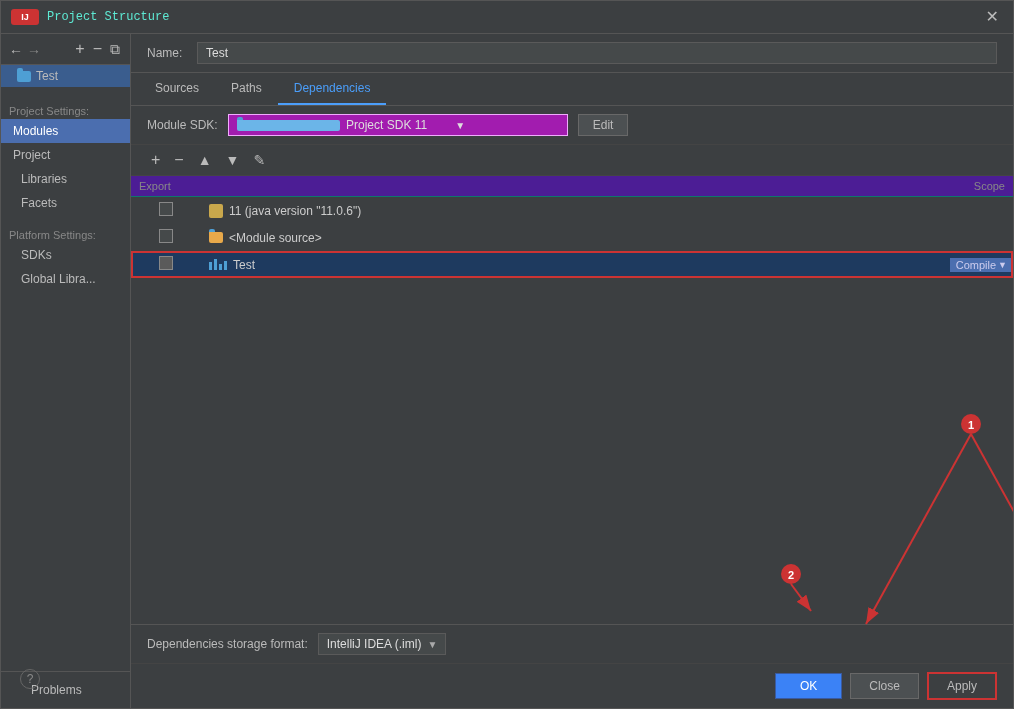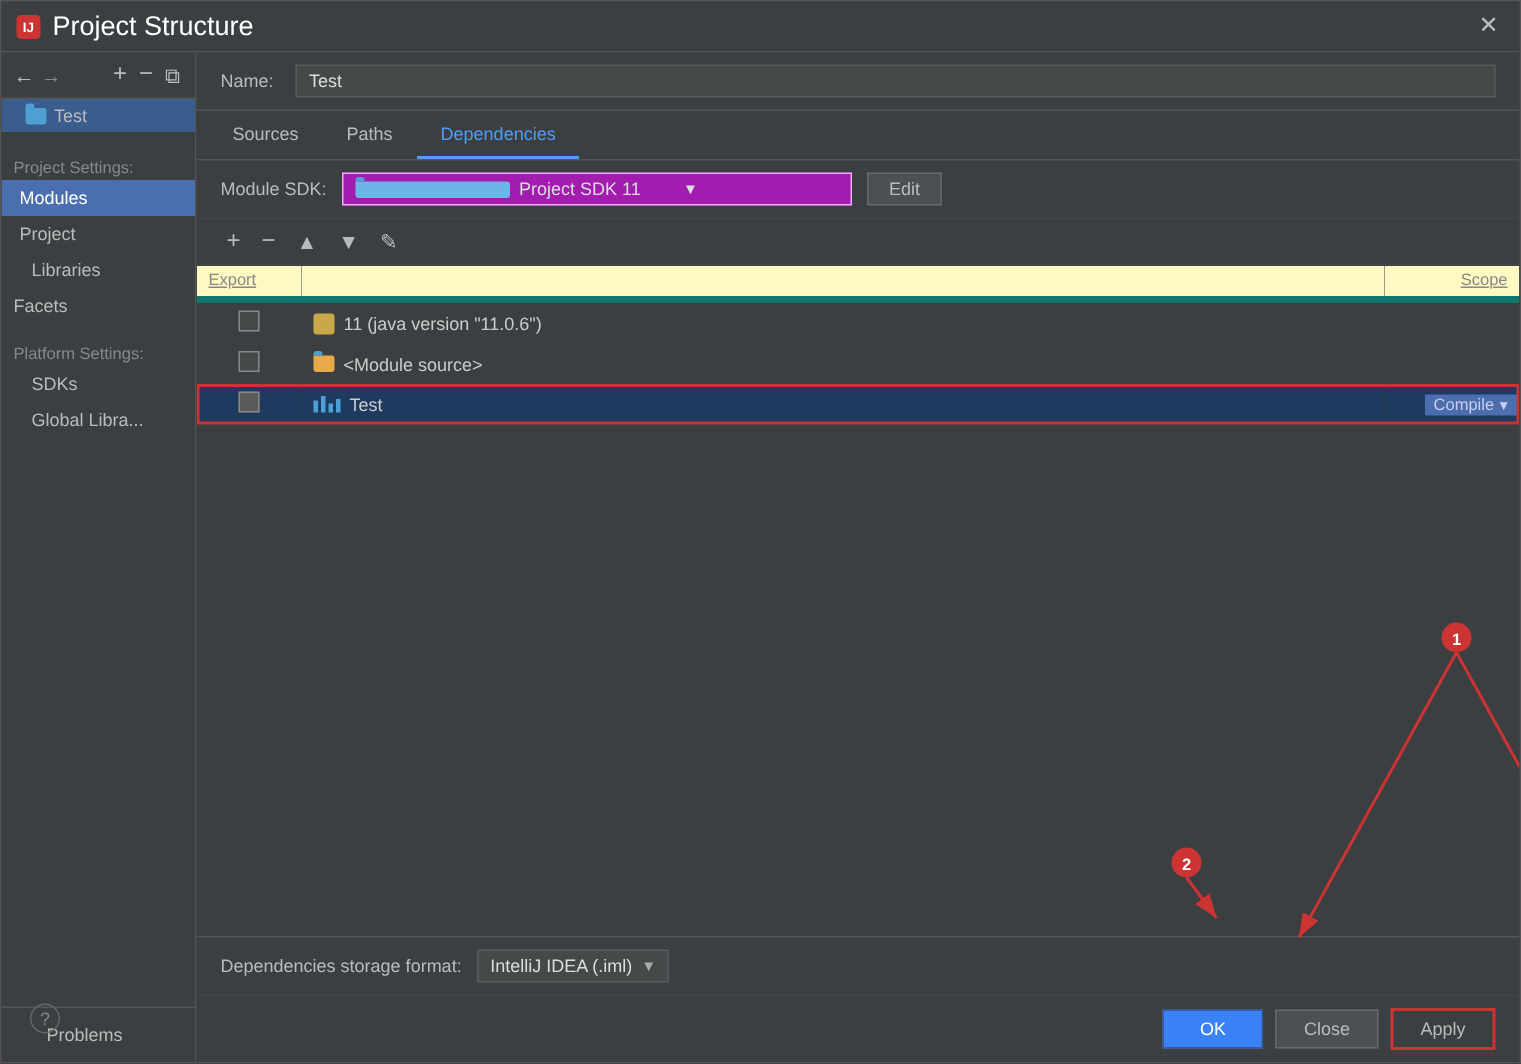--- a/index.html
+++ b/index.html
@@ -31,33 +31,34 @@
       justify-content: space-between;
       border-bottom: 1px solid #555;
       flex-shrink: 0;
     }
     .title-bar-left {
       display: flex;
       align-items: center;
       gap: 8px;
     }
     .title-icon {
-      width: 16px;
+      width: 28px;
       height: 16px;
       background: #e05a5a;
       border-radius: 3px;
       display: flex;
       align-items: center;
       justify-content: center;
       font-size: 10px;
       color: white;
     }
     .title-text {
-      color: #ffffff;
-      font-size: 18px;
+      color: #5eead4;
+      font-size: 12px;
+      font-family: Liberation Mono, monospace;
     }
     .close-btn {
       cursor: pointer;
       color: #bbbbbb;
       font-size: 16px;
       background: none;
       border: none;
       line-height: 1;
       padding: 2px 4px;
     }
@@ -243,26 +244,25 @@
     }
     .dep-table {
       width: 100%;
       border-collapse: collapse;
     }
     .dep-table th {
       text-align: left;
       padding: 4px 8px;
       color: #888;
       font-weight: normal;
-      border-bottom: 5px solid #0f766e;
+      border-bottom: 1px solid #0f766e;
       font-size: 11px;
-      background: #fef9c3;
+      background: #4c1d95;
       position: sticky;
       top: 0;
-      text-decoration: underline;
     }
     .dep-table td {
       padding: 5px 8px;
       color: #cccccc;
       vertical-align: middle;
     }
     .checkbox-cell {
       width: 24px;
       text-align: center;
     }
@@ -437,21 +437,21 @@
       <div class="sidebar-section-label">Project Settings:</div>
       <div class="sidebar-item active">
         <span>Modules</span>
       </div>
       <div class="sidebar-item">
         <span>Project</span>
       </div>
       <div class="sidebar-item" style="padding-left:20px;">
         <span>Libraries</span>
       </div>
-      <div class="sidebar-item" style="padding-left:8px;">
+      <div class="sidebar-item" style="padding-left:20px;">
         <span>Facets</span>
       </div>
 
       <div style="height:8px;"></div>
 
       <div class="sidebar-section-label">Platform Settings:</div>
       <div class="sidebar-item" style="padding-left:20px;">
         <span>SDKs</span>
       </div>
       <div class="sidebar-item" style="padding-left:20px;">

